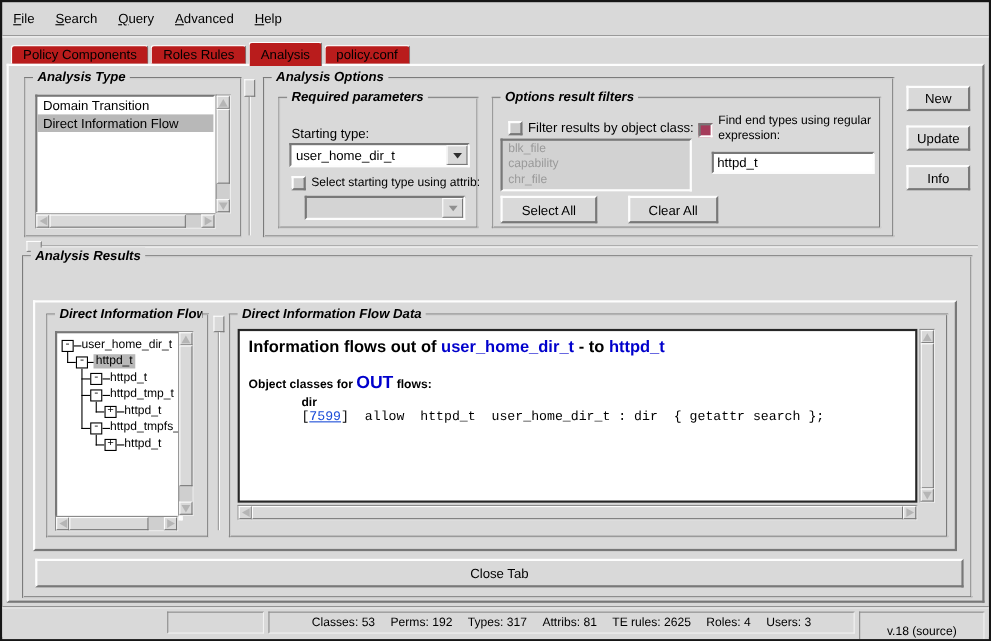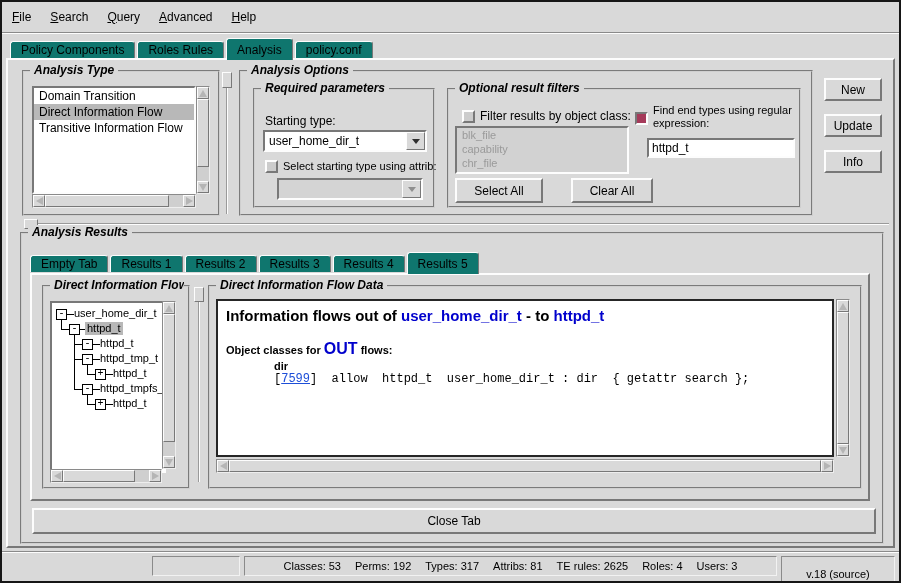--- a/index.html
+++ b/index.html
@@ -12,21 +12,21 @@
   .gbox{position:absolute;box-sizing:border-box;border:2px groove #cfcfcf;}
   .glabel{position:absolute;top:-9px;left:6px;background:#d9d9d9;padding:0 4px;font-weight:bold;
           font-style:italic;font-size:12px;white-space:nowrap;}
   .btn{position:absolute;box-sizing:border-box;display:flex;align-items:center;justify-content:center;
        background:#d9d9d9;border:2px solid;border-color:#fdfdfd #787878 #787878 #fdfdfd;font-size:12px;cursor:default;}
   .menubar{position:absolute;left:0;top:0;width:100%;height:30px;display:flex;align-items:center;padding-left:10px;box-sizing:border-box;}
   .mi{margin-right:19px;white-space:nowrap;}
   .ul{text-decoration:underline;}
   .menusep{position:absolute;left:0;top:30px;width:100%;height:2px;border-top:1px solid #8a8a8a;border-bottom:1px solid #fdfdfd;box-sizing:border-box;}
   .tabrow{position:absolute;display:flex;align-items:flex-end;height:20px;}
-  .tab{height:17px;padding:0 10px;display:flex;align-items:center;background:#0f766e;
+  .tab{height:17px;padding:0 10px;display:flex;align-items:center;background:#b91c1c;
        border:1px solid;border-color:#fdfdfd #787878 #787878 #fdfdfd;border-bottom:none;
        box-sizing:border-box;margin-right:2px;border-top-left-radius:3px;border-top-right-radius:3px;white-space:nowrap;}
   .tab.active{height:22px;margin-bottom:-2px;z-index:9;position:relative;}
   .lb-item{padding:1px 5px;white-space:nowrap;}
   .sel{background:#b8b8b8;}
   .dis{color:#9a9a9a;}
   .sb{position:absolute;background:#cfcfcf;border:1px solid;border-color:#8a8a8a #eeeeee #eeeeee #8a8a8a;box-sizing:border-box;display:flex;}
   .sbv{flex-direction:column;}
   .sbh{flex-direction:row;}
   .sba{flex:0 0 12px;background:#d9d9d9;border:1px solid;border-color:#fdfdfd #787878 #787878 #fdfdfd;
@@ -89,21 +89,20 @@
     <div class="tab">policy.conf</div>
   </div>
 
   <div class="abs r2" style="left:4px;top:56px;width:889px;height:490px;">
 
     <div class="gbox" style="left:14px;top:10px;width:198px;height:146px;">
       <span class="glabel">Analysis Type</span>
       <div class="abs s2" style="left:8px;top:14px;width:164px;height:108px;background:#fff;">
         <div class="lb-item">Domain Transition</div>
         <div class="lb-item sel">Direct Information Flow</div>
-        <div class="lb-item">Transitive Information Flow</div>
       </div>
       <div class="sb sbv" style="left:172px;top:14px;width:14px;height:108px;">
         <div class="sba">
             <div class="tu"></div>
           </div>
         <div class="sbt"></div>
         <div class="gap"></div>
         <div class="sba">
             <div class="td"></div>
           </div>
@@ -139,21 +138,21 @@
         <div class="abs" style="left:28px;top:70px;font-size:11px;white-space:nowrap;">Select starting type using attrib:</div>
         <div class="combo disabled" style="left:22px;top:88px;width:146px;height:22px;">
           <div class="val"></div>
           <div class="arrowbtn">
               <div class="dtri dim"></div>
             </div>
         </div>
       </div>
 
       <div class="gbox" style="left:206px;top:16px;width:354px;height:120px;">
-        <span class="glabel">Optional result filters</span>
+        <span class="glabel">Options result filters</span>
         <div class="cbx" style="left:13px;top:20px;"></div>
         <div class="abs s2" style="left:6px;top:36px;width:174px;height:48px;background:#d2d2d2;">
           <div class="lb-item dis" style="font-size:11px;">blk_file</div>
           <div class="lb-item dis" style="font-size:11px;">capability</div>
           <div class="lb-item dis" style="font-size:11px;">chr_file</div>
         </div>
         <div class="abs" style="left:31px;top:19px;white-space:nowrap;">Filter results by object class:</div>
         <div class="btn" style="left:6px;top:88px;width:88px;height:25px;">Select All</div>
         <div class="btn" style="left:98px;top:88px;width:82px;height:25px;margin-left:24px;">Clear All</div>
         <div class="cbx on" style="left:186px;top:22px;"></div>
@@ -166,28 +165,20 @@
     <div class="btn" style="left:816px;top:18px;width:58px;height:23px;">New</div>
     <div class="btn" style="left:816px;top:54px;width:58px;height:23px;">Update</div>
     <div class="btn" style="left:816px;top:90px;width:58px;height:23px;">Info</div>
 
     <div class="sash" style="left:16px;top:159px;width:14px;height:10px;"></div>
     <div class="sline-h" style="left:30px;top:163px;width:851px;"></div>
 
     <div class="gbox" style="left:12px;top:172px;width:864px;height:312px;">
       <span class="glabel">Analysis Results</span>
 
-      <div class="tabrow" style="left:8px;top:18px;">
-        <div class="tab">Empty Tab</div>
-        <div class="tab">Results 1</div>
-        <div class="tab">Results 2</div>
-        <div class="tab">Results 3</div>
-        <div class="tab">Results 4</div>
-        <div class="tab active">Results 5</div>
-      </div>
 
       <div class="abs r2" style="left:8px;top:39px;width:840px;height:228px;">
 
         <div class="gbox" style="left:10px;top:10px;width:148px;height:204px;">
           <span class="glabel" style="max-width:126px;overflow:hidden;text-overflow:clip;">Direct Information Flow Tree</span>
           <div class="treebox s2" style="left:6px;top:14px;width:112px;height:168px;">
 
             <div class="tline" style="left:9px;top:17px;width:1px;height:10px;"></div>
             <div class="tline" style="left:9px;top:26px;width:8px;height:1px;"></div>
             <div class="tline" style="left:22px;top:32px;width:1px;height:55px;"></div>

